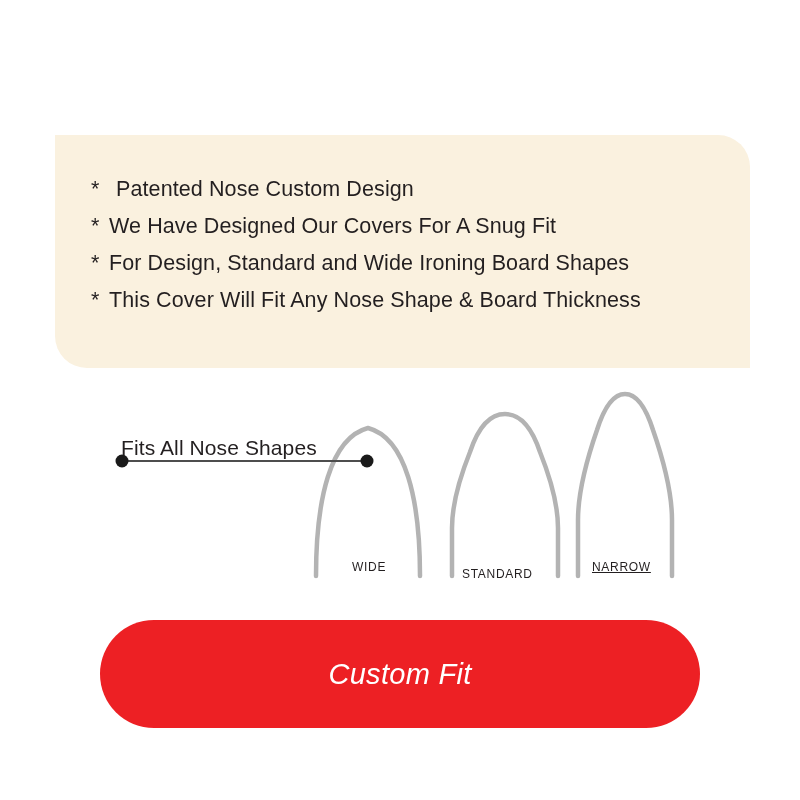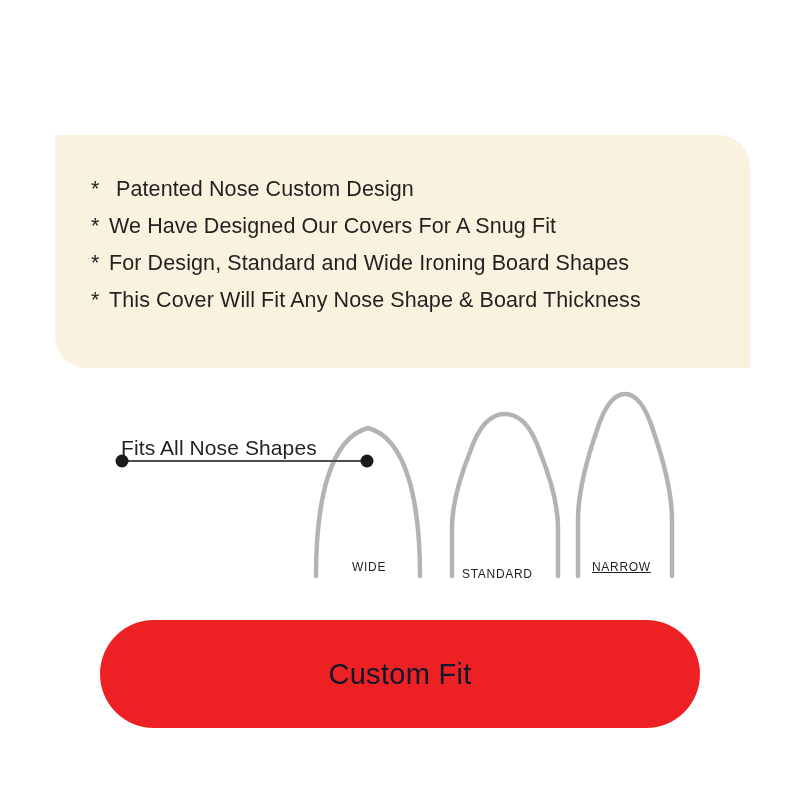--- a/index.html
+++ b/index.html
@@ -95,29 +95,30 @@
   
   .cta-button {
     position: absolute;
     left: 100px;
     top: 620px;
     width: 600px;
     height: 108px;
     background: #ed2024;
     border: none;
     border-radius: 54px;
-    color: #0f172a;
+    color: #ffffff;
     font-family: "Liberation Sans", sans-serif;
     font-size: 29px;
     letter-spacing: 0.3px;
     cursor: pointer;
     display: flex;
     align-items: center;
     justify-content: center;
     padding: 0;
+    font-style: italic;
   }
 </style>
 </head>
 <body>
 
 <div id="canvas">
 
   <div class="feature-panel">
     <ul class="bullet-list">
       <li class="bullet-item indented">

